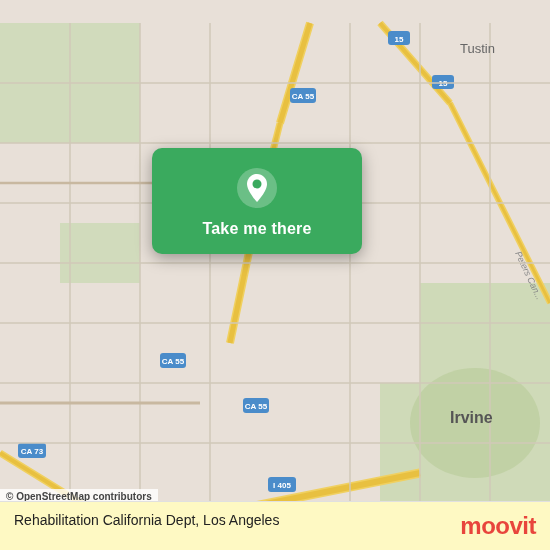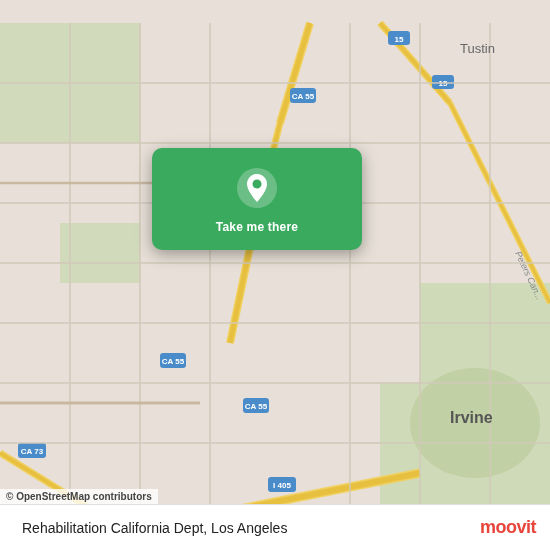--- a/index.html
+++ b/index.html
@@ -45,56 +45,55 @@
     }
 
     #location-pin-icon {
       width: 44px;
       height: 44px;
       margin-bottom: 10px;
     }
 
     #take-me-there-label {
       color: #fff;
-      font-size: 12px;
+      font-size: 16px;
       font-weight: 600;
       text-align: center;
       letter-spacing: 0.2px;
     }
 
     
     #bottom-bar {
       position: absolute;
       bottom: 0;
       left: 0;
       width: 100%;
-      background: #ffffff;
-      padding: 10px 14px 10px 22px;
+      background: #fef9c3;
+      padding: 10px 14px 10px 14px;
       display: flex;
-      align-items: center;
       justify-content: space-between;
       z-index: 20;
       border-top: 1px solid #e0e0e0;
       min-height: 46px;
     }
 
     #location-label {
       font-size: 14px;
       color: #222;
       font-weight: 400;
     }
 
     #moovit-logo {
       display: flex;
       align-items: center;
       gap: 2px;
     }
 
     #moovit-text {
-      font-size: 18px;
+      font-size: 24px;
       font-weight: 700;
       color: #e8453c;
       letter-spacing: -0.5px;
     }
 
     
     #attribution {
       position: absolute;
       bottom: 46px;
       left: 0;

